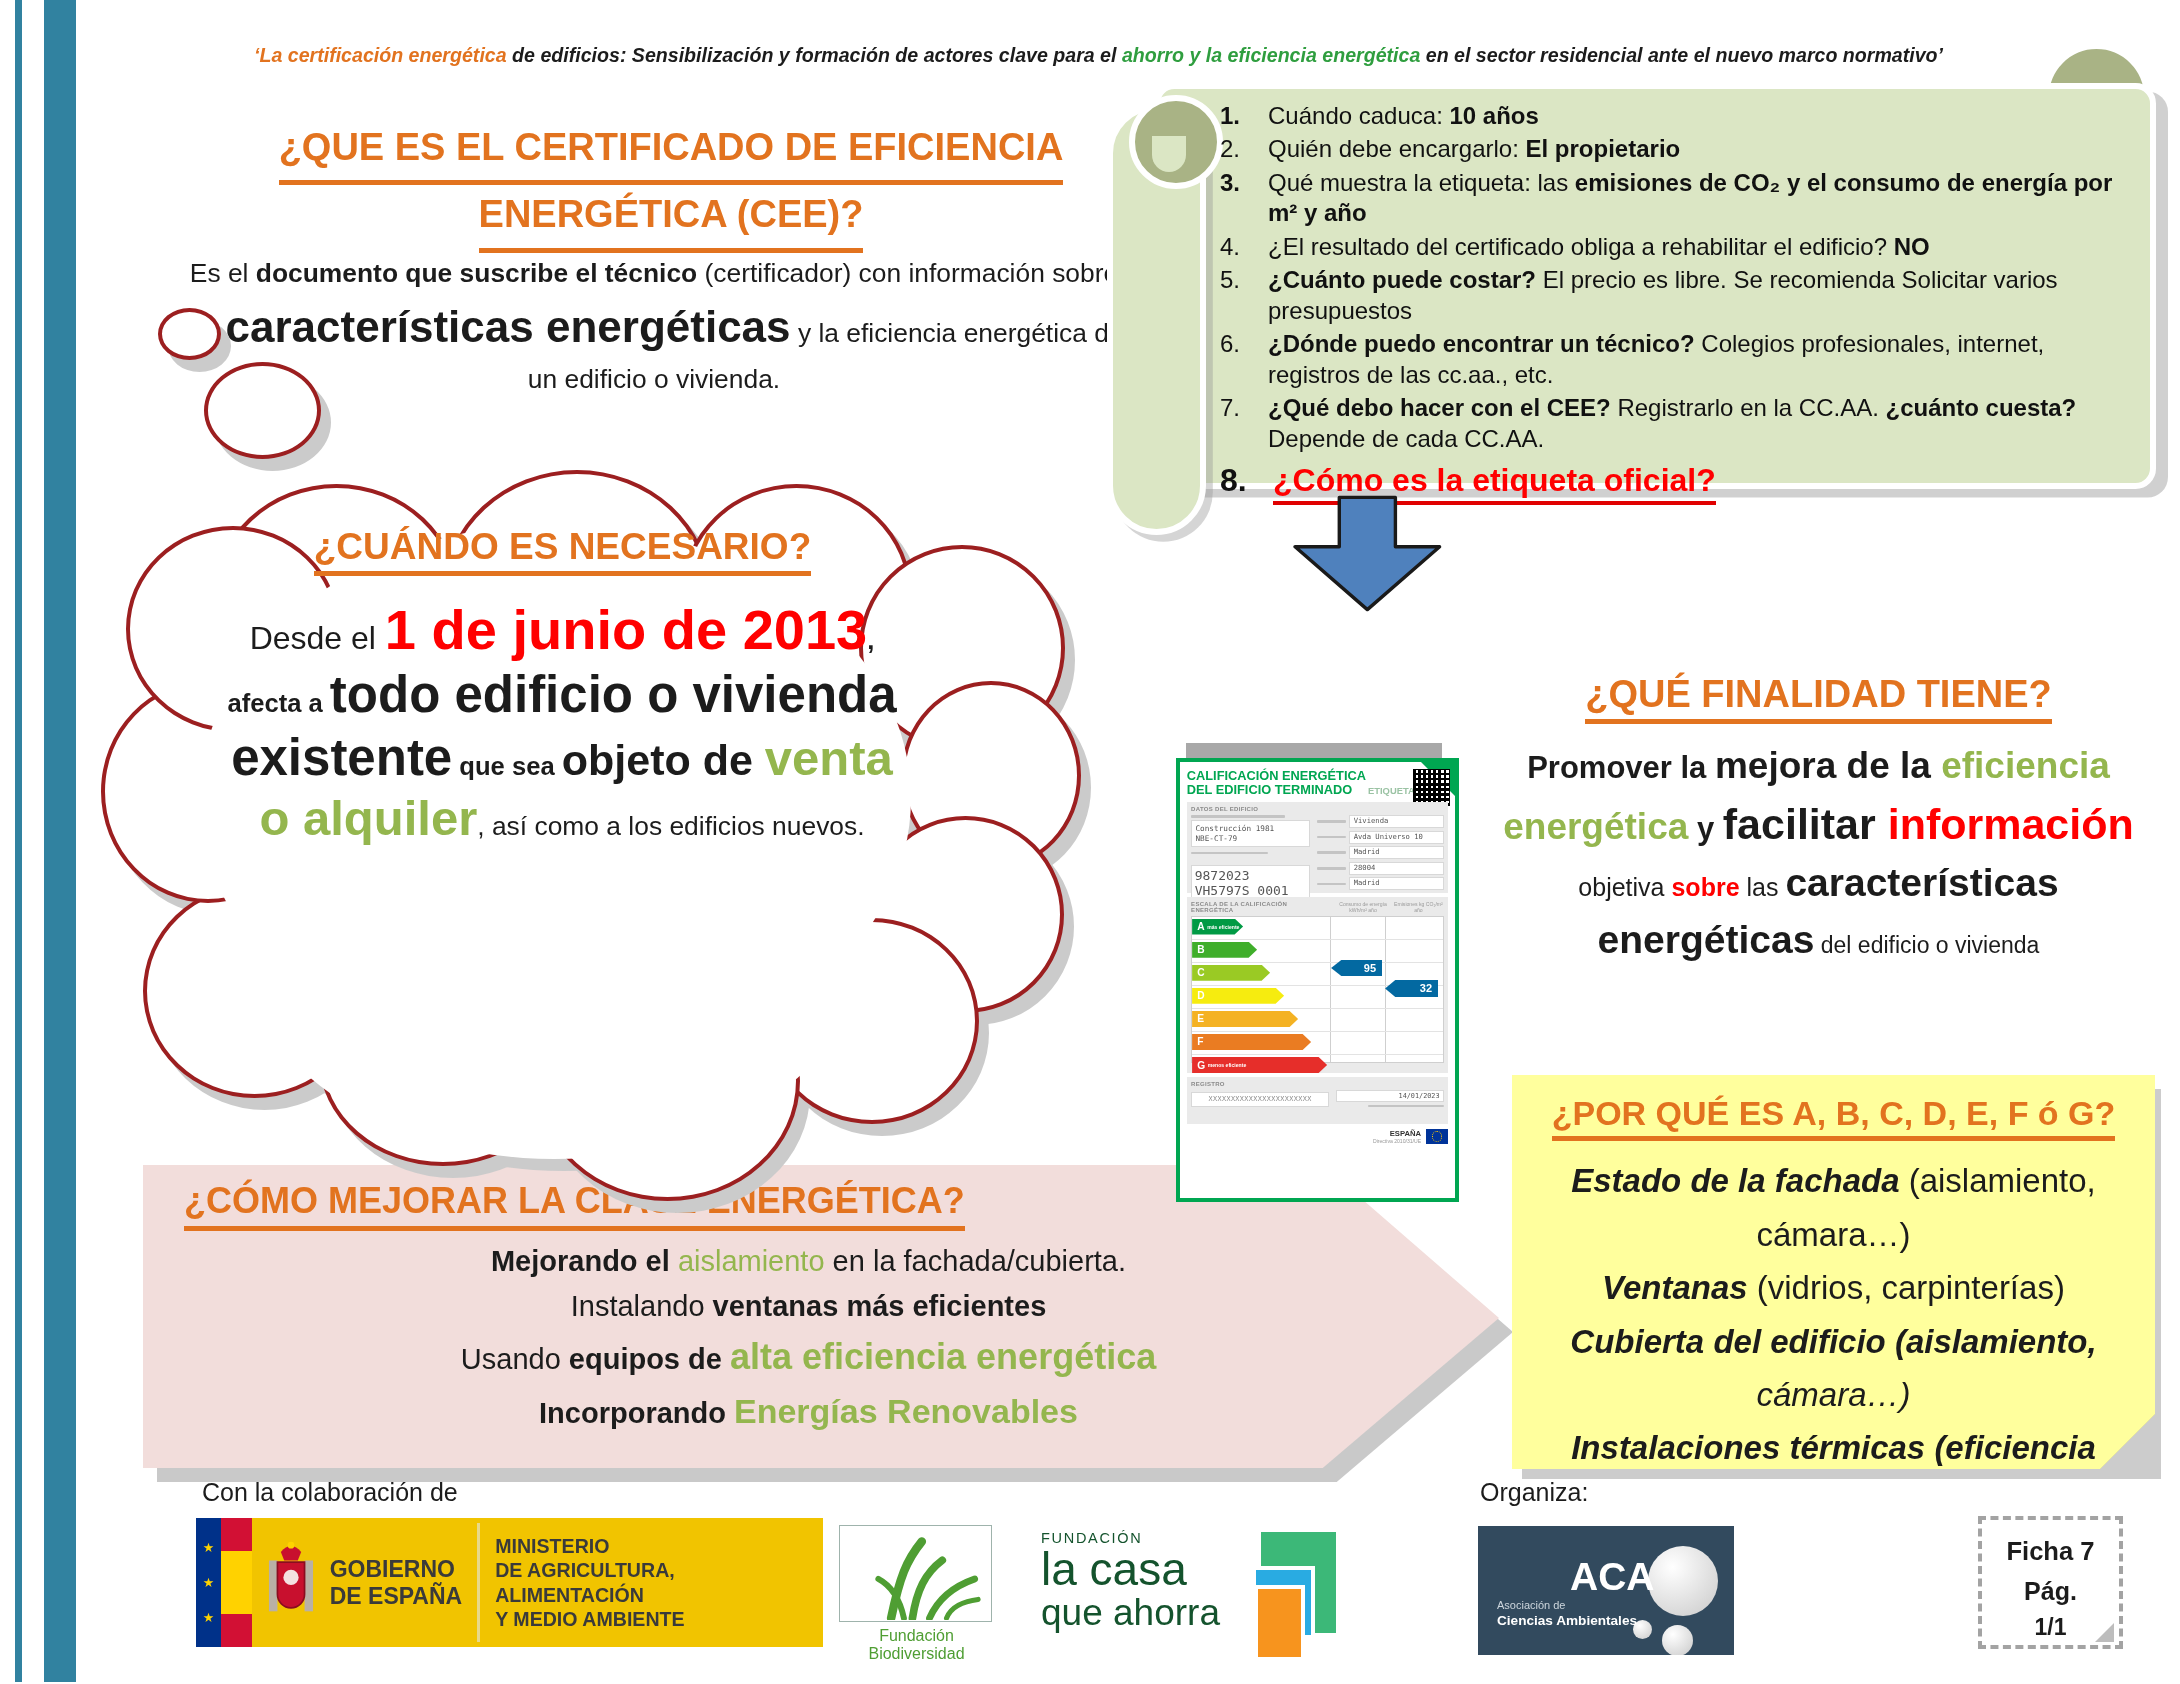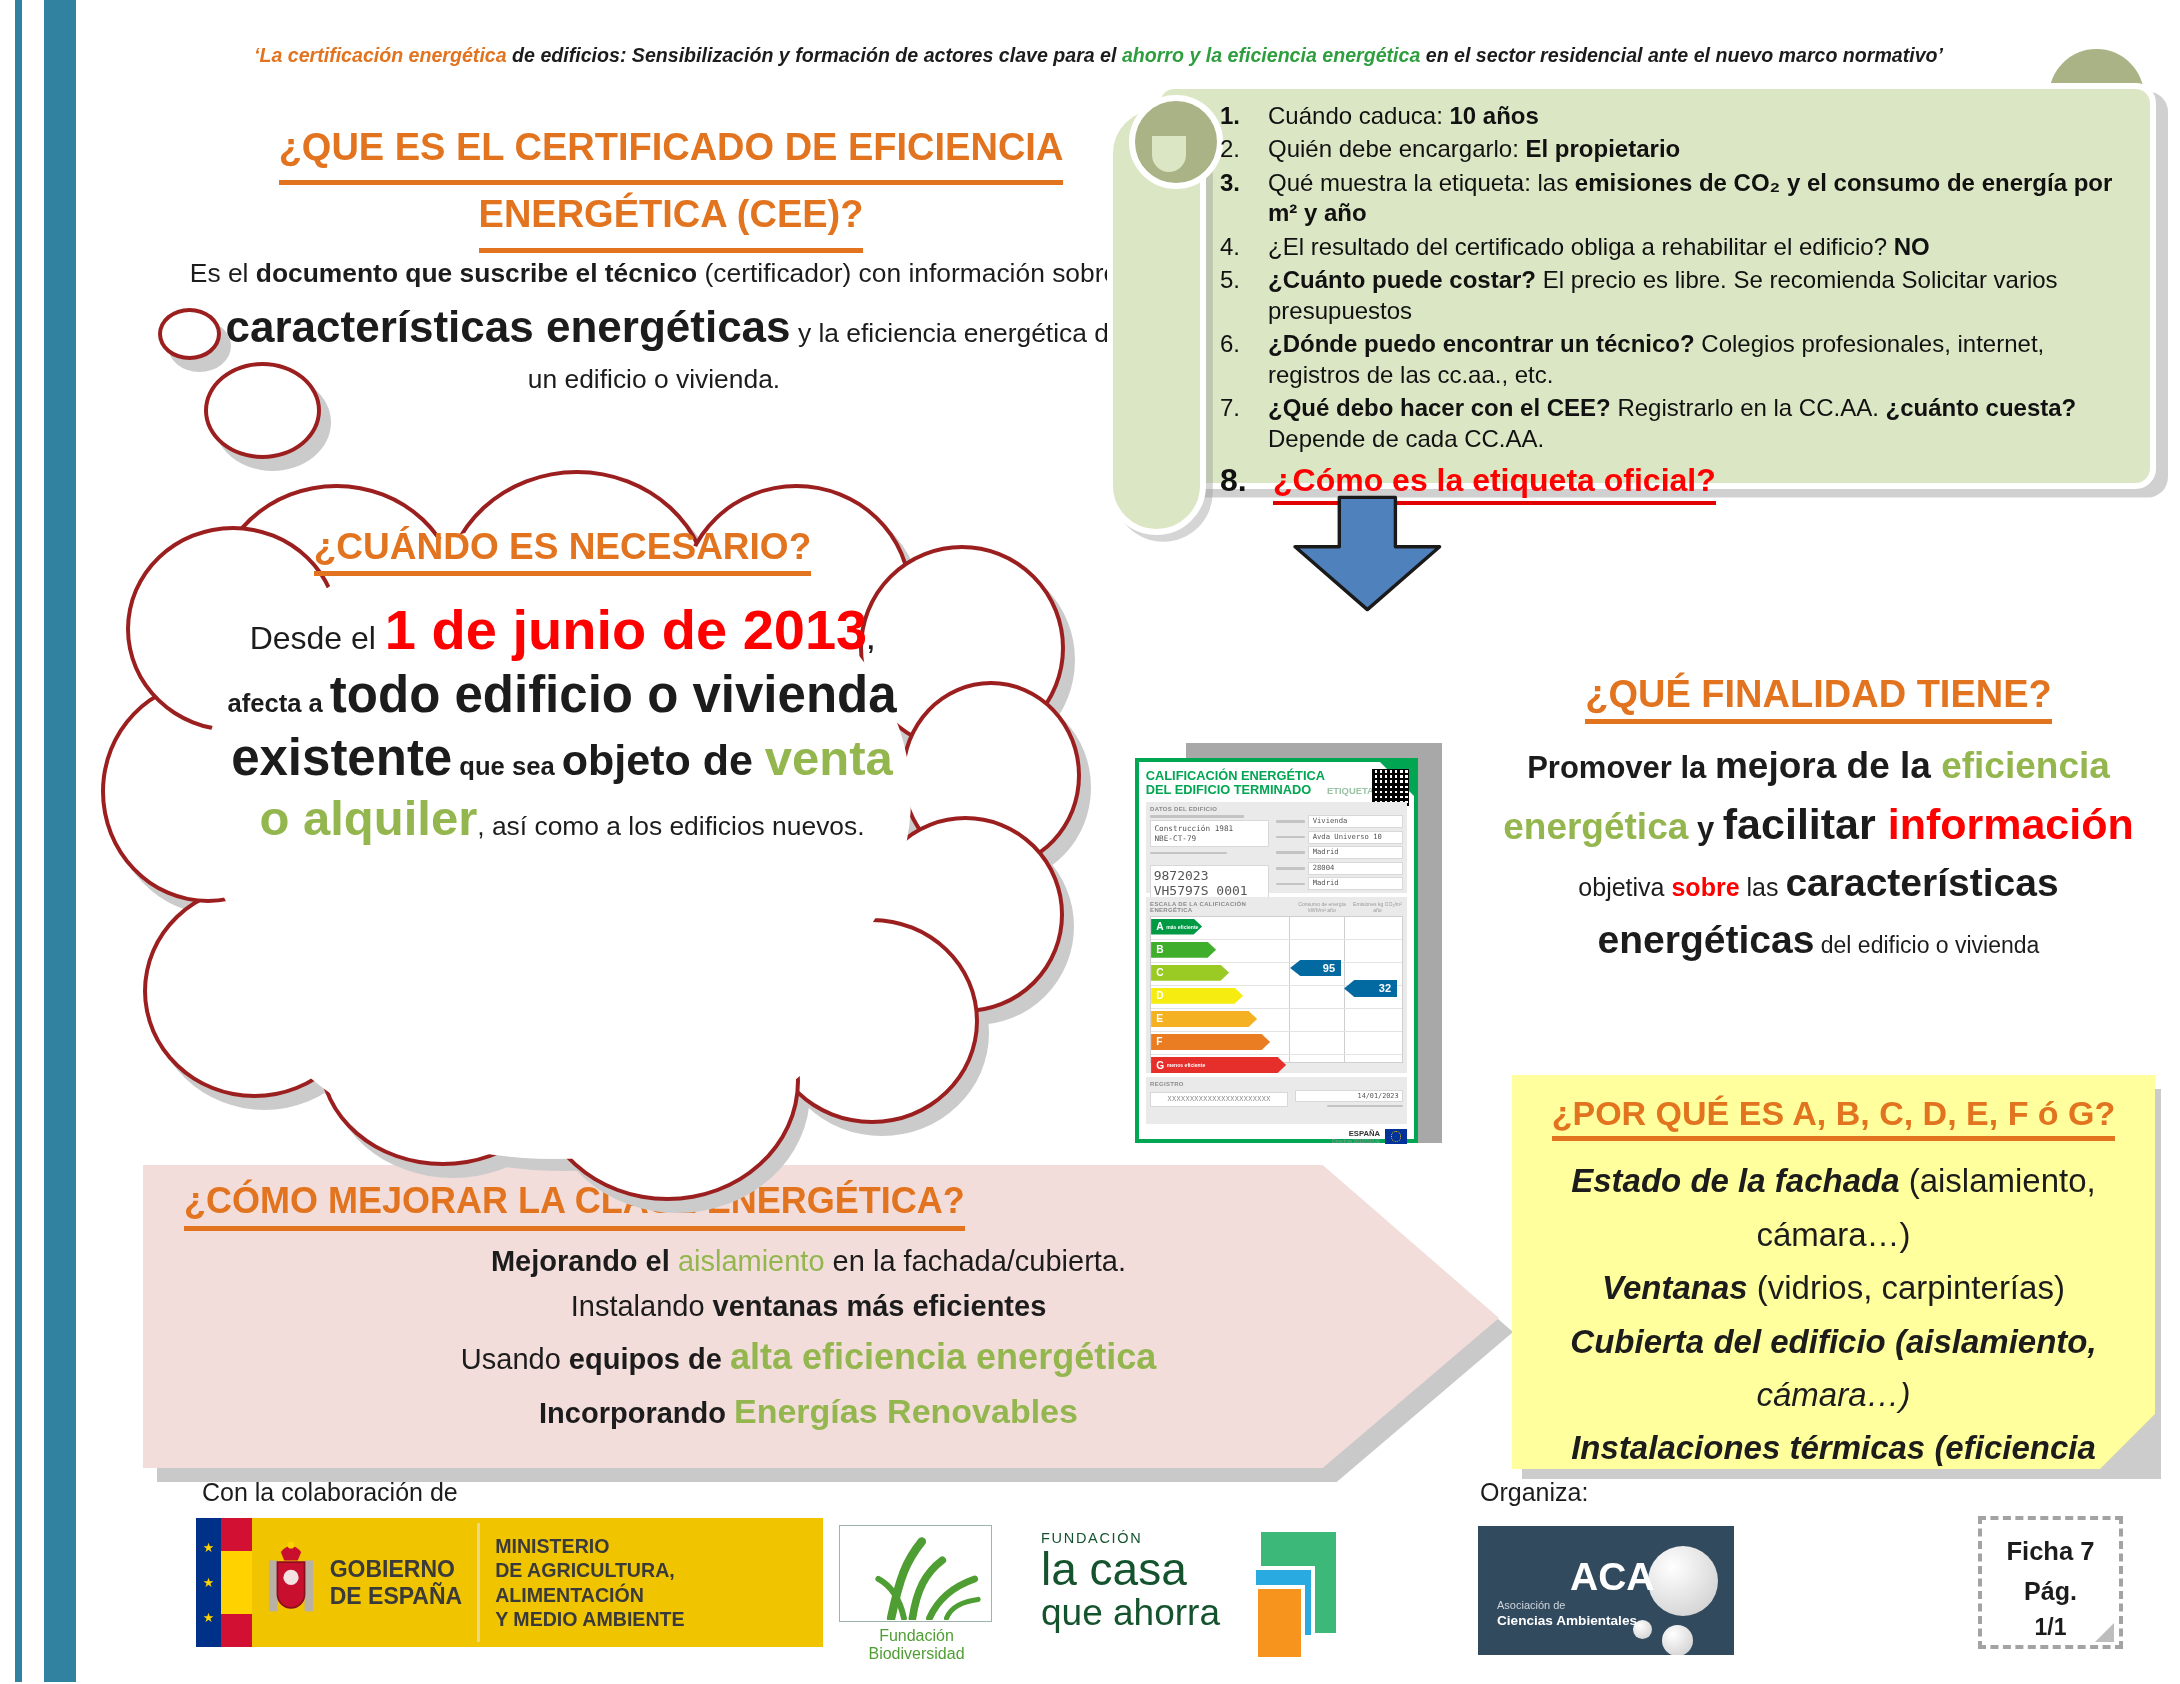--- a/index.html
+++ b/index.html
@@ -163,21 +163,21 @@
 </div>
 <div class="abs center" style="left:217px;top:596px;width:690px;z-index:6;font-size:26.4px;line-height:1.22;">
   <span style="font-size:32px;">Desde el </span><span class="b red" style="font-size:56px;">1 de junio de 2013</span><span class="b" style="font-size:25.6px;">, afecta a </span><span class="b" style="font-size:51px;">todo edificio o vivienda existente</span><span class="b" style="font-size:25.6px;"> que sea </span><span class="b" style="font-size:43px;">objeto de </span><span class="b green" style="font-size:49px;">venta o alquiler</span><span>, así como a los edificios nuevos.</span>
 </div>
 
 <svg class="abs" style="left:1290px;top:494px;z-index:4;" width="153" height="119" viewBox="0 0 180 140">
   <polygon points="58,4 124,4 124,62 176,62 91,136 6,62 58,62" fill="#4f81bd" stroke="#1a1a1a" stroke-width="4" stroke-linejoin="round"></polygon>
 </svg>
 
 <div class="abs" style="left:1186px;top:743px;width:256px;height:400px;background:#a8a8a8;z-index:3;"></div>
-<div class="cert" style="left:1135px;top:758px;width:283px;height:385px;">
+<div class="cert" style="left:1176px;top:758px;width:283px;height:444px;">
   <div class="cert-tri"></div>
   <div class="qr"></div>
   <div style="line-height:1.1;">
     <div style="font-size:12.8px;font-weight:bold;color:#00a651;">CALIFICACIÓN ENERGÉTICA</div>
     <div style="font-size:12.8px;font-weight:bold;color:#00a651;display:inline-block;">DEL EDIFICIO TERMINADO</div>
     <span style="font-size:9.4px;font-weight:bold;color:#9bc3a4;margin-left:12px;">ETIQUETA</span>
   </div>
 
   <div class="panel" style="height:82px;">
     <div class="plabel">DATOS DEL EDIFICIO</div>

